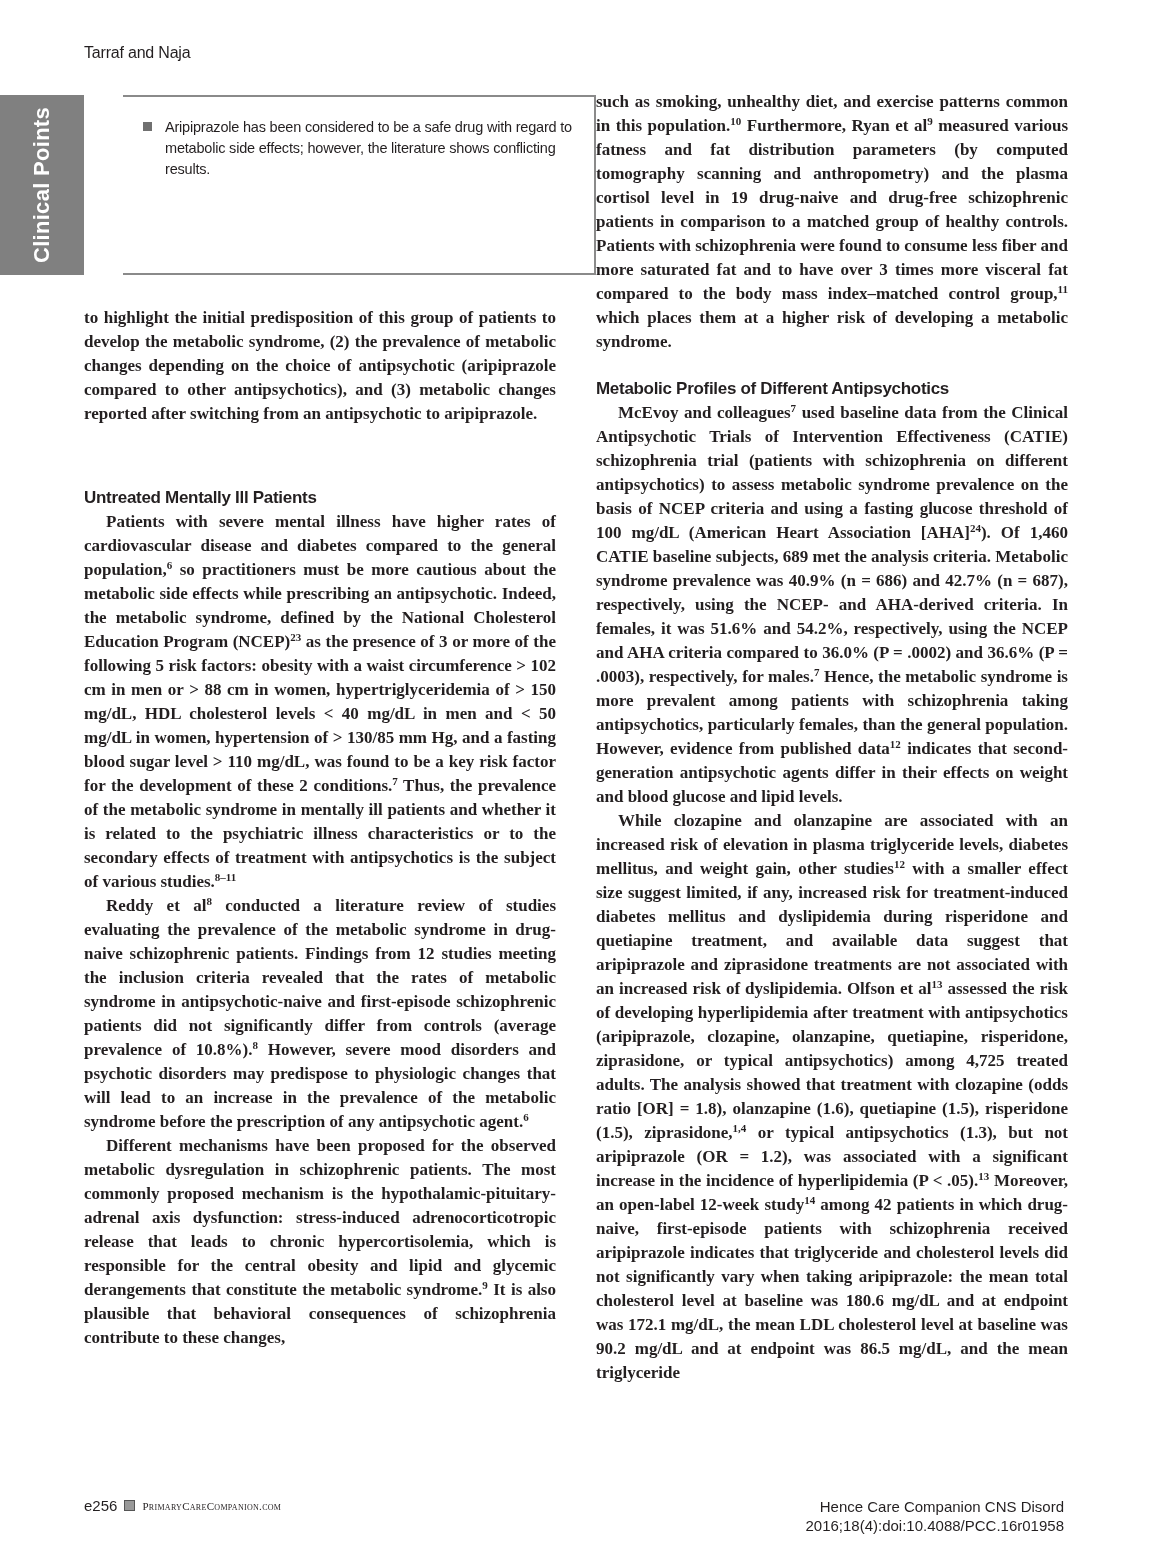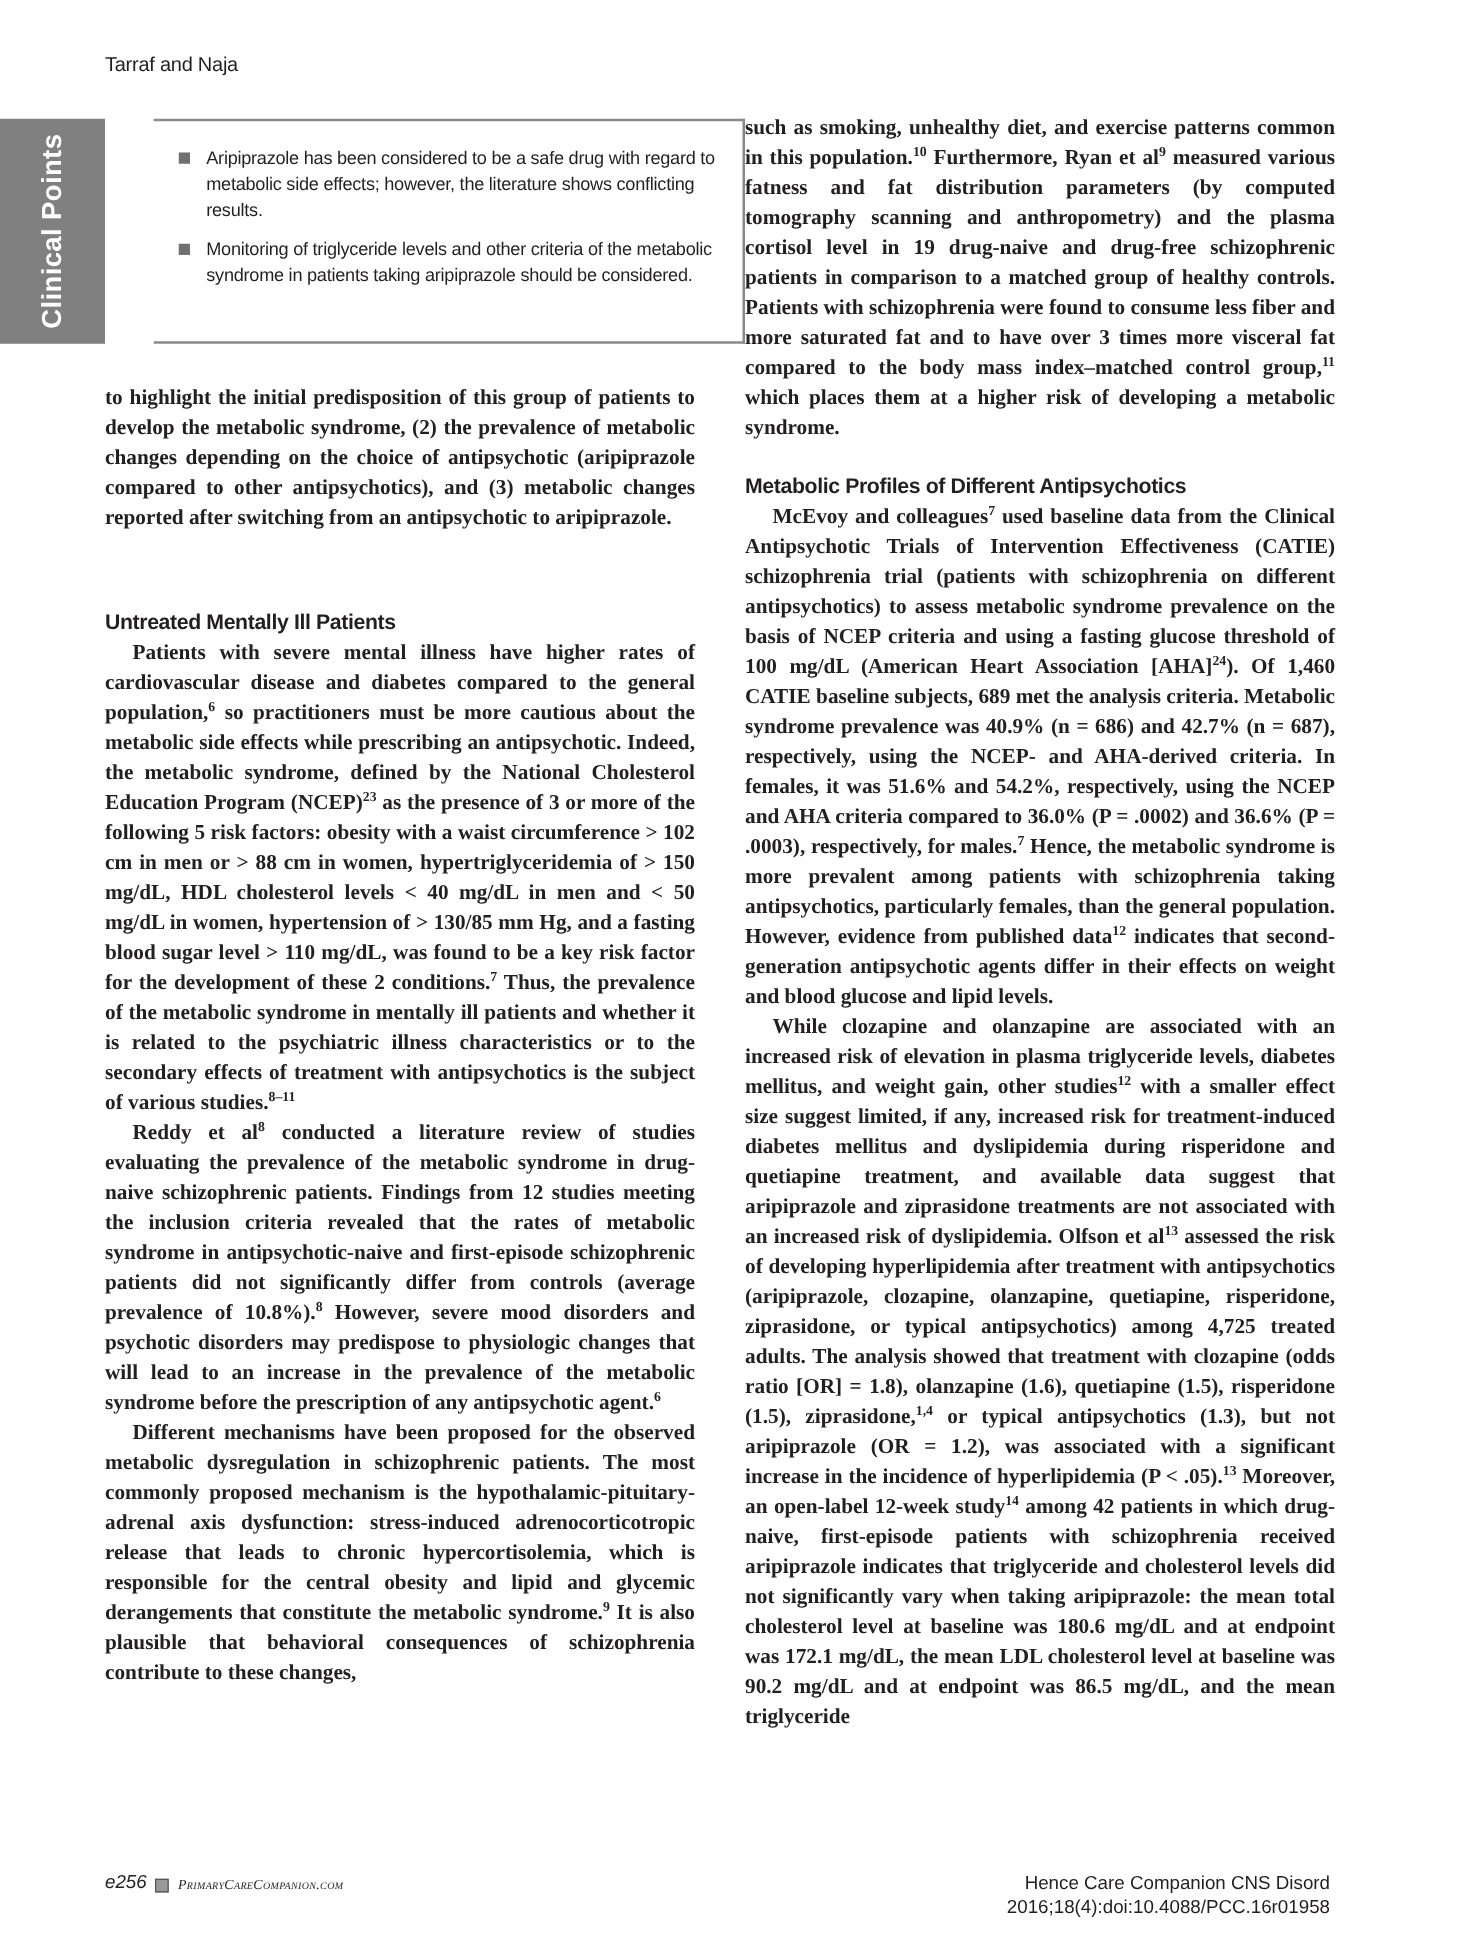--- a/index.html
+++ b/index.html
@@ -56,21 +56,21 @@
     font-family: "Liberation Sans", sans-serif; font-weight: bold; font-size: 17px; line-height: 24px;
     text-align: left; color: #231f20; letter-spacing: -0.3px;
   }
   .spacer-lg { height: 46px; }
   .spacer-sm { height: 14px; }
   .spacer-md { height: 23px; }
 
   .footer-left {
     position: absolute; left: 84px; top: 1497px;
     font-family: "Liberation Sans", sans-serif; font-size: 15px; color: #231f20;
-    display: flex; align-items: flex-end; font-style: italic;
+    display: flex; align-items: center;
   }
   .footer-square {
     display: inline-block; width: 11px; height: 11px; border: 1.5px solid #555; background: #999;
     margin: 0 7px 0 7px;
   }
   .footer-site {
     font-family: "Liberation Serif", serif; font-size: 11px; font-variant: small-caps; letter-spacing: 0.3px;
   }
   .footer-right {
     position: absolute; right: 106px; top: 1497px; text-align: right;
@@ -81,24 +81,20 @@
 <body>
 
 <div class="running-head">Tarraf and Naja</div>
 
 <div class="cp-tab"></div>
 <div class="cp-tab-label">Clinical Points</div>
 <div class="cp-box">
   <div class="cp-item">
     <span class="cp-bullet"></span>
     <span class="cp-text">Aripiprazole has been considered to be a safe drug with regard to metabolic side effects; however, the literature shows conflicting results.</span>
-  </div>
-  <div class="cp-item">
-    <span class="cp-bullet"></span>
-    <span class="cp-text">Monitoring of triglyceride levels  and other criteria of the metabolic syndrome in patients taking aripiprazole should be considered.</span>
   </div>
 </div>
 
 <div class="col col-left">
   <p>to highlight the initial predisposition of this group of patients to develop the metabolic syndrome, (2) the prevalence of metabolic changes depending on the choice of antipsychotic (aripiprazole compared to other antipsychotics), and (3) metabolic changes reported after switching from an antipsychotic to aripiprazole.</p>
   <div class="spacer-lg"></div>
   <div class="spacer-sm"></div>
   <div class="sub-head">Untreated Mentally Ill Patients</div>
   <p class="indent"><span>Patients with severe mental illness have higher rates of cardiovascular disease and diabetes compared to the general population,</span><sup>6</sup><span> so practitioners must be more cautious about the metabolic side effects while prescribing an antipsychotic. Indeed, the metabolic syndrome, defined by the National Cholesterol Education Program (NCEP)</span><sup>23</sup><span> as the presence of 3 or more of the following 5 risk factors: obesity with a waist circumference &gt; 102 cm in men or &gt; 88 cm in women, hypertriglyceridemia of &gt; 150 mg/dL, HDL cholesterol levels &lt; 40 mg/dL in men and &lt; 50 mg/dL in women, hypertension of &gt; 130/85 mm Hg, and a fasting blood sugar level &gt; 110 mg/dL, was found to be a key risk factor for the development of these 2 conditions.</span><sup>7</sup><span> Thus, the prevalence of the metabolic syndrome in mentally ill patients and whether it is related to the psychiatric illness characteristics or to the secondary effects of treatment with antipsychotics is the subject of various studies.</span><sup>8–11</sup></p>
   <p class="indent"><span>Reddy et al</span><sup>8</sup><span> conducted a literature review of studies evaluating the prevalence of the metabolic syndrome in drug-naive schizophrenic patients. Findings from 12 studies meeting the inclusion criteria revealed that the rates of metabolic syndrome in antipsychotic-naive and first-episode schizophrenic patients did not significantly differ from controls (average prevalence of 10.8%).</span><sup>8</sup><span> However, severe mood disorders and psychotic disorders may predispose to physiologic changes that will lead to an increase in the prevalence of the metabolic syndrome before the prescription of any antipsychotic agent.</span><sup>6</sup></p>

